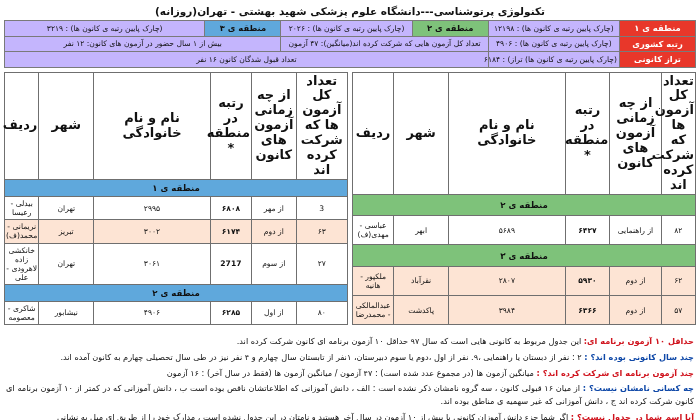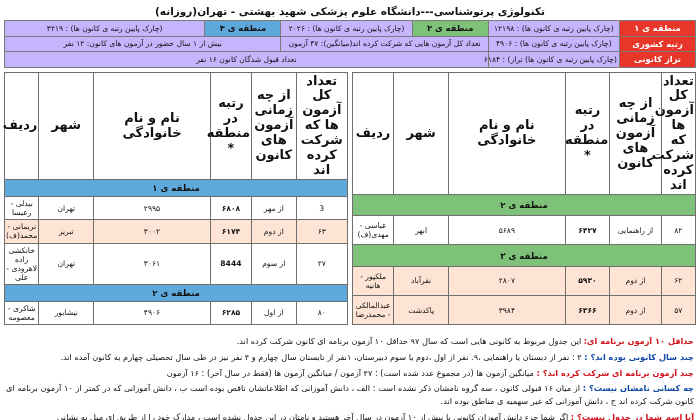--- a/index.html
+++ b/index.html
@@ -256,21 +256,21 @@
           <td>۶۳</td>
           <td>از دوم</td>
           <td class="num-teal">۶۱۷۴</td>
           <td>۳۰۰۲</td>
           <td>تبریز</td>
           <td>نریمانی - محمد(ف)</td>
         </tr>
         <tr class="row-white">
           <td>۲۷</td>
           <td>از سوم</td>
-          <td class="num-teal">8444</td>
+          <td class="num-teal">2717</td>
           <td>۳۰۶۱</td>
           <td>تهران</td>
           <td>خانکشی زاده لاهرودی - علی</td>
         </tr>
         <tr>
           <td class="region-blue" colspan="6">منطقه ی ۲</td>
         </tr>
         <tr class="row-white">
           <td>۸۰</td>
           <td>از اول</td>

